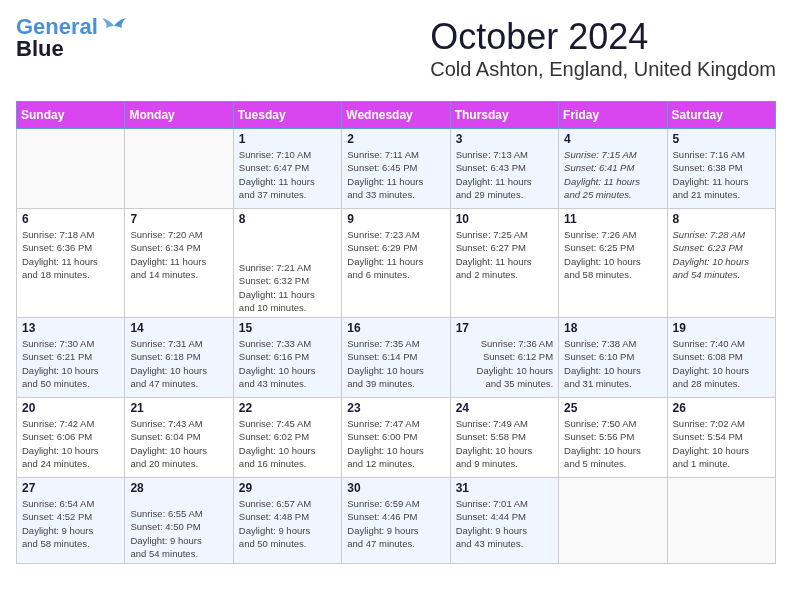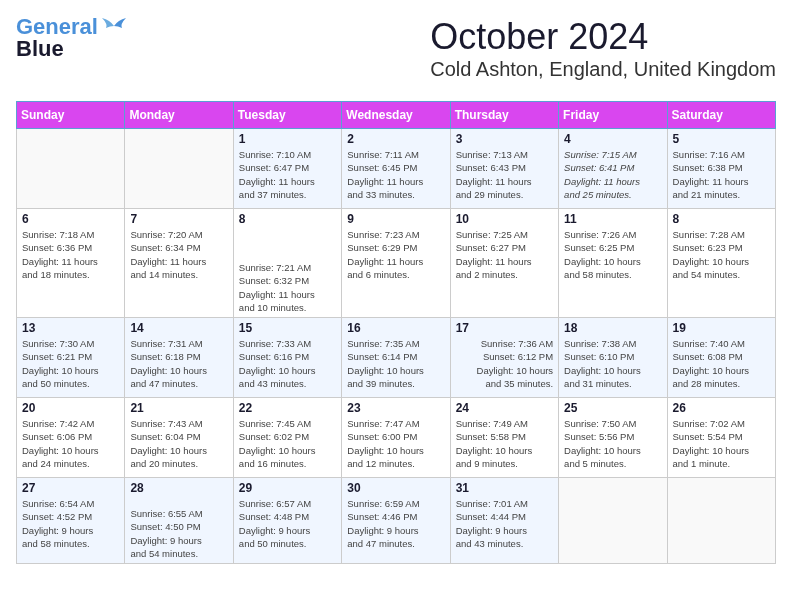--- a/index.html
+++ b/index.html
@@ -189,21 +189,21 @@
         </td>
         <td>
           <span class="day-num">11</span>
           <div class="day-info" style="white-space: pre-line;">Sunrise: 7:26 AM
 Sunset: 6:25 PM
 Daylight: 10 hours
 and 58 minutes.</div>
         </td>
         <td>
           <span class="day-num">8</span>
-          <div class="day-info" style="white-space: pre-line;">Sunrise: 7:28 AM
+          <div class="day-info" style="white-space: pre-line; font-style: italic;">Sunrise: 7:28 AM
 Sunset: 6:23 PM
 Daylight: 10 hours
 and 54 minutes.</div>
         </td>
       </tr>
       <tr class="row-even">
         <td>
           <span class="day-num">13</span>
           <div class="day-info" style="white-space: pre-line;">Sunrise: 7:30 AM
 Sunset: 6:21 PM

